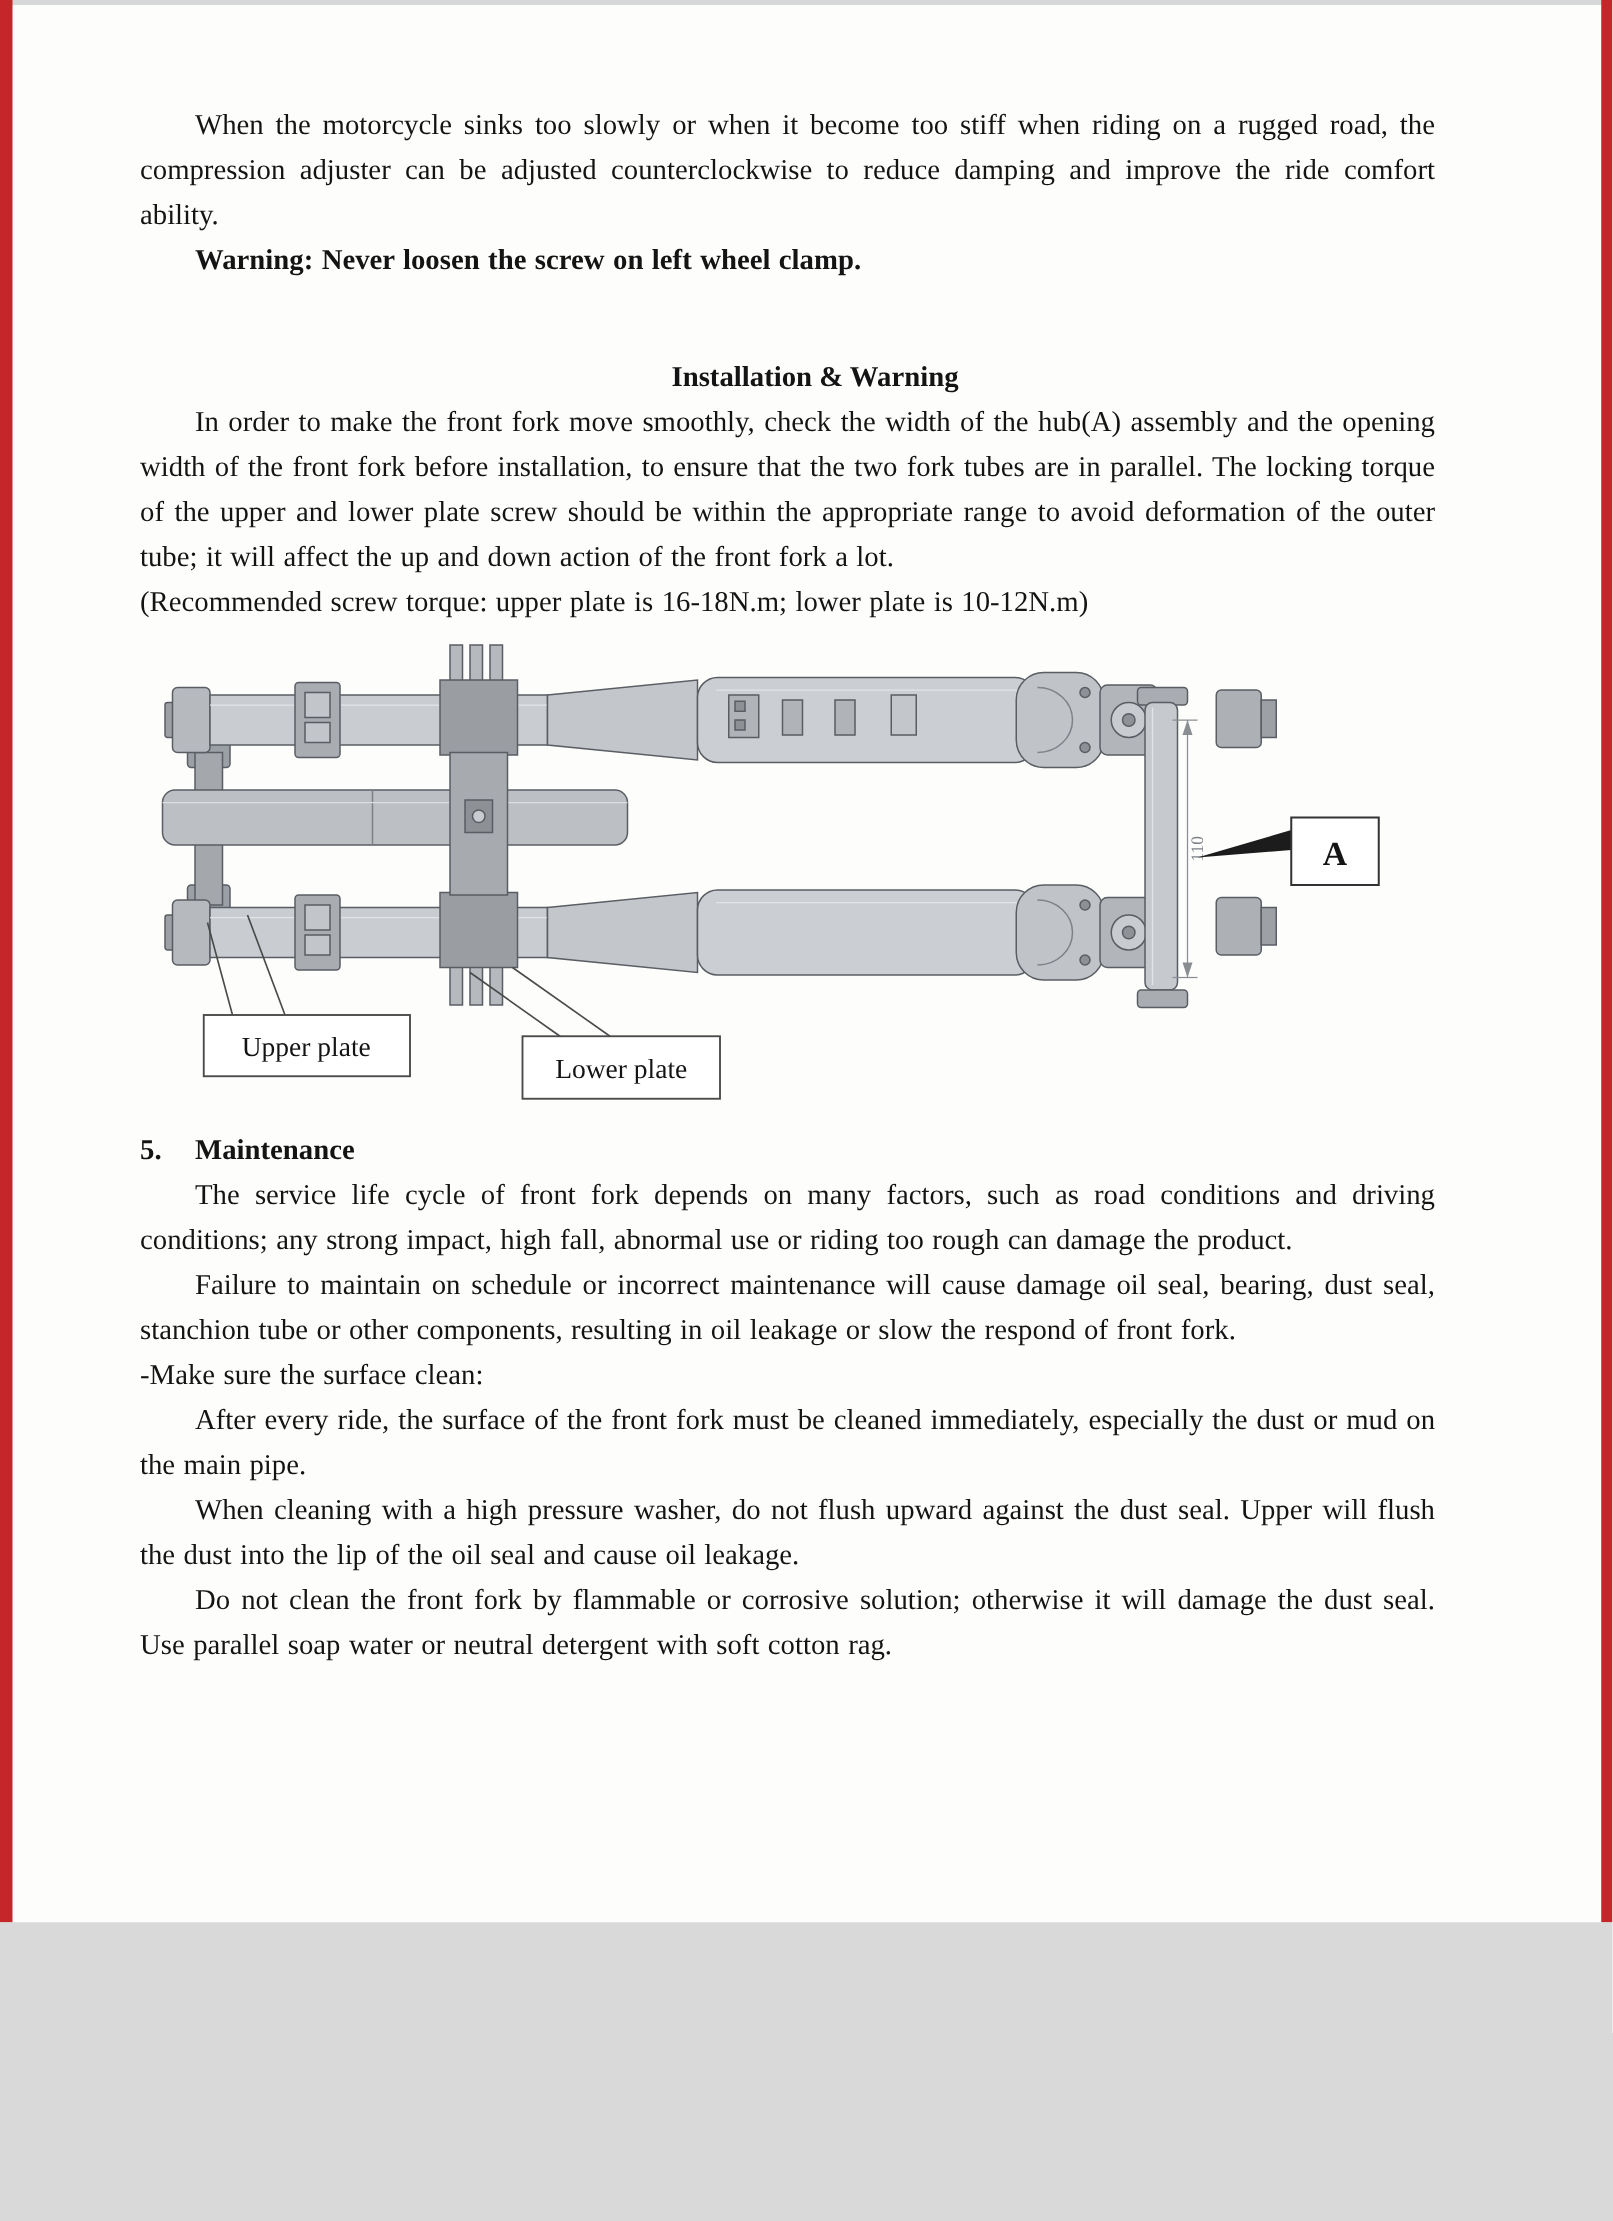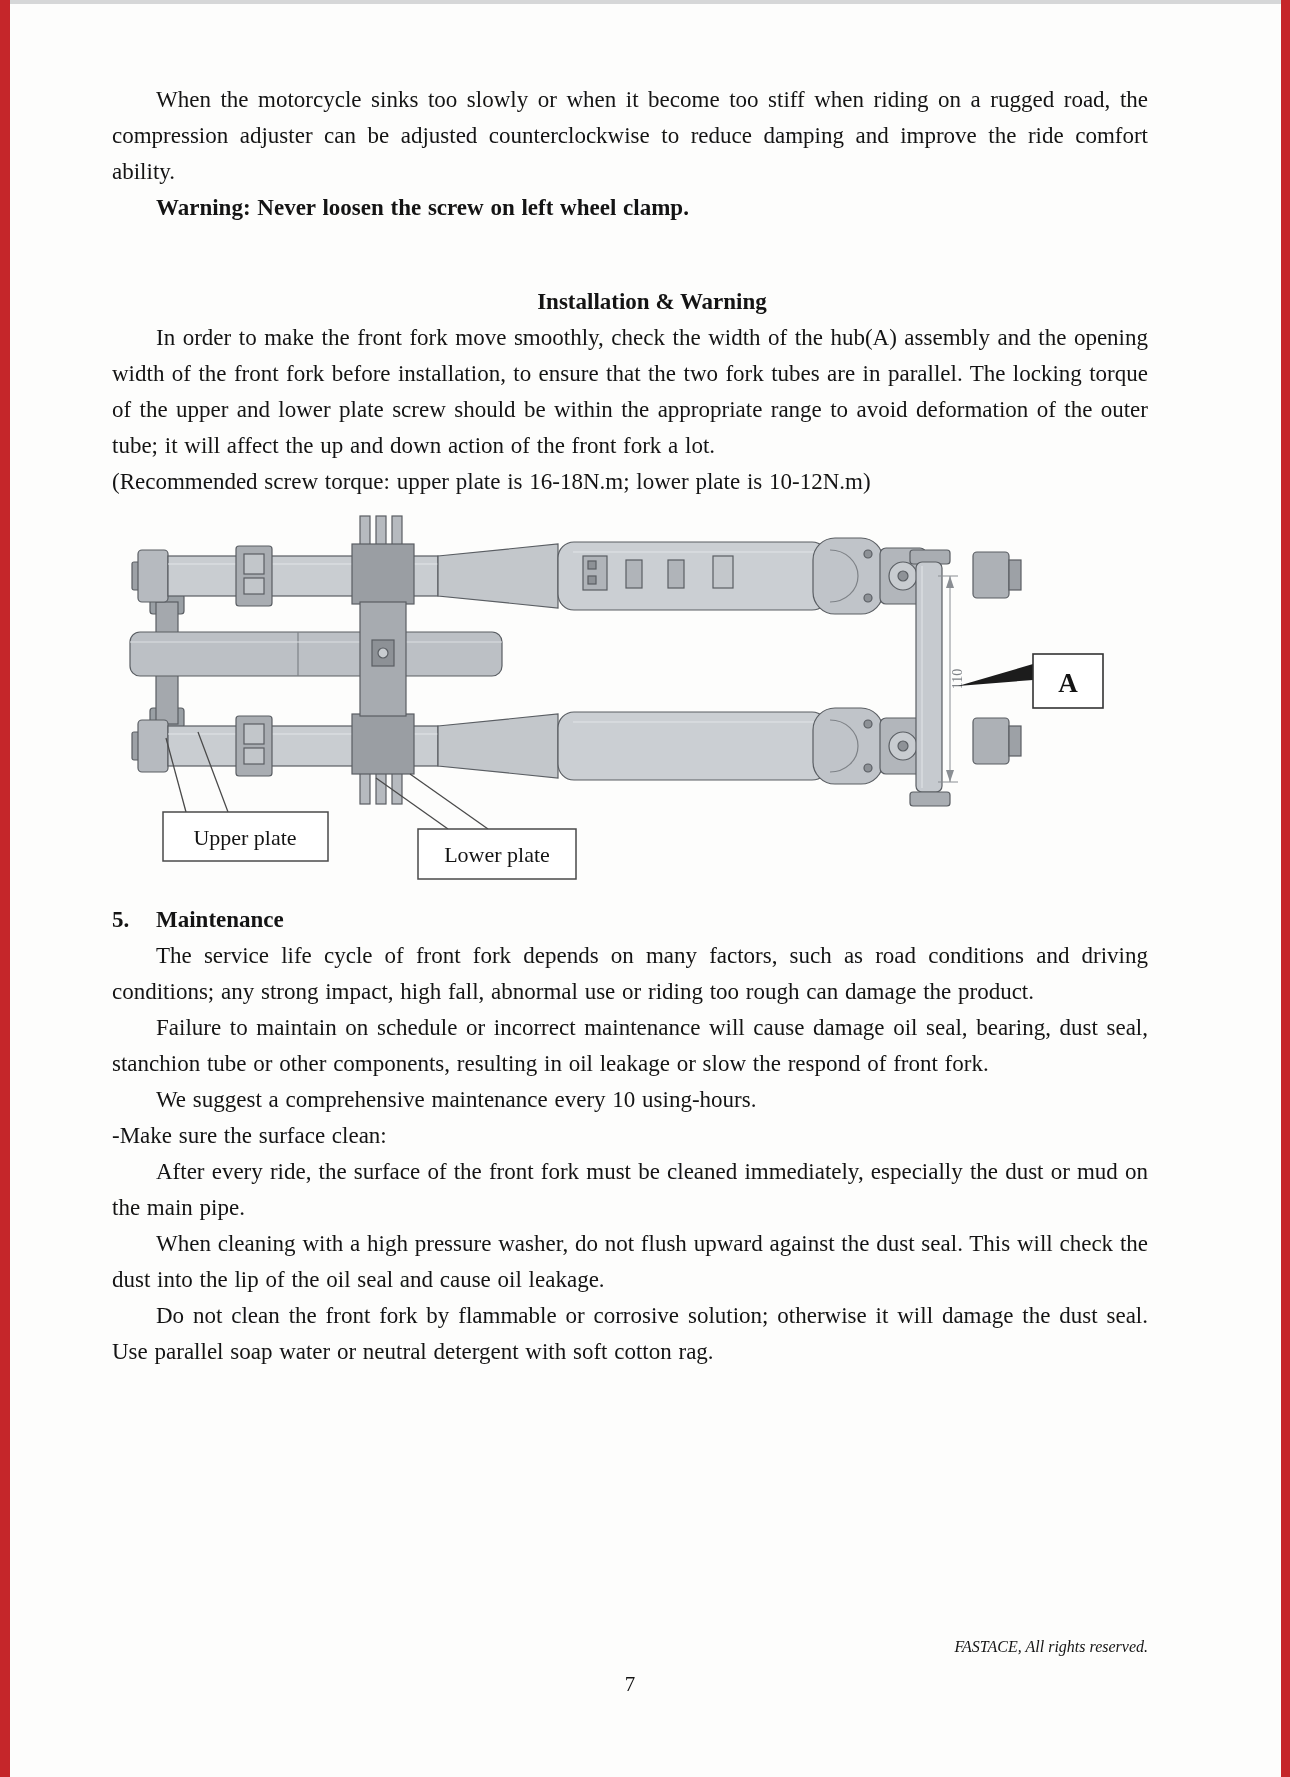--- a/index.html
+++ b/index.html
@@ -1,18 +1,18 @@
 <!DOCTYPE html>
 <html><head>
 <meta charset="utf-8">
 <style>
   html,body { margin:0; padding:0; background:#d9d9d9; }
   .page {
     position:relative;
-    width:1290px; height:1777px;
+    width:1290px; height:1538px;
     background:#fdfdfc;
     font-family:"Liberation Serif", serif;
     color:#141414;
     overflow:hidden;
   }
   .top-scan-edge { position:absolute; left:0; top:0; width:100%; height:4px; background:#d6d7d8; }
   .edge-bar { position:absolute; top:0; height:100%; background:#c5262a; }
   .edge-bar.left  { left:0;  width:10px; }
   .edge-bar.right { right:0; width:9px; }
 
@@ -187,22 +187,21 @@
       </svg>
     </div>
 
     <p class="h-bold sect-heading">
       <span class="sect-num">5.</span>
       <span>Maintenance</span>
     </p>
 
     <p class="body">The service life cycle of front fork depends on many factors, such as road conditions and driving conditions; any strong impact, high fall, abnormal use or riding too rough can damage the product.</p>
     <p class="body">Failure to maintain on schedule or incorrect maintenance will cause damage oil seal, bearing, dust seal, stanchion tube or other components, resulting in oil leakage or slow the respond of front fork.</p>
-    <p class="body">We suggest a comprehensive maintenance every 10 using-hours.</p>
     <p class="body noindent">-Make sure the surface clean:</p>
     <p class="body">After every ride, the surface of the front fork must be cleaned immediately, especially the dust or mud on the main pipe.</p>
-    <p class="body">When cleaning with a high pressure washer, do not flush upward against the dust seal. This will check the dust into the lip of the oil seal and cause oil leakage.</p>
+    <p class="body">When cleaning with a high pressure washer, do not flush upward against the dust seal. Upper will flush the dust into the lip of the oil seal and cause oil leakage.</p>
     <p class="body">Do not clean the front fork by flammable or corrosive solution; otherwise it will damage the dust seal. Use parallel soap water or neutral detergent with soft cotton rag.</p>
   </div>
 
   <div class="footer-brand">FASTACE, All rights reserved.</div>
   <div class="page-num">7</div>
 </div>
 
 </body></html>

